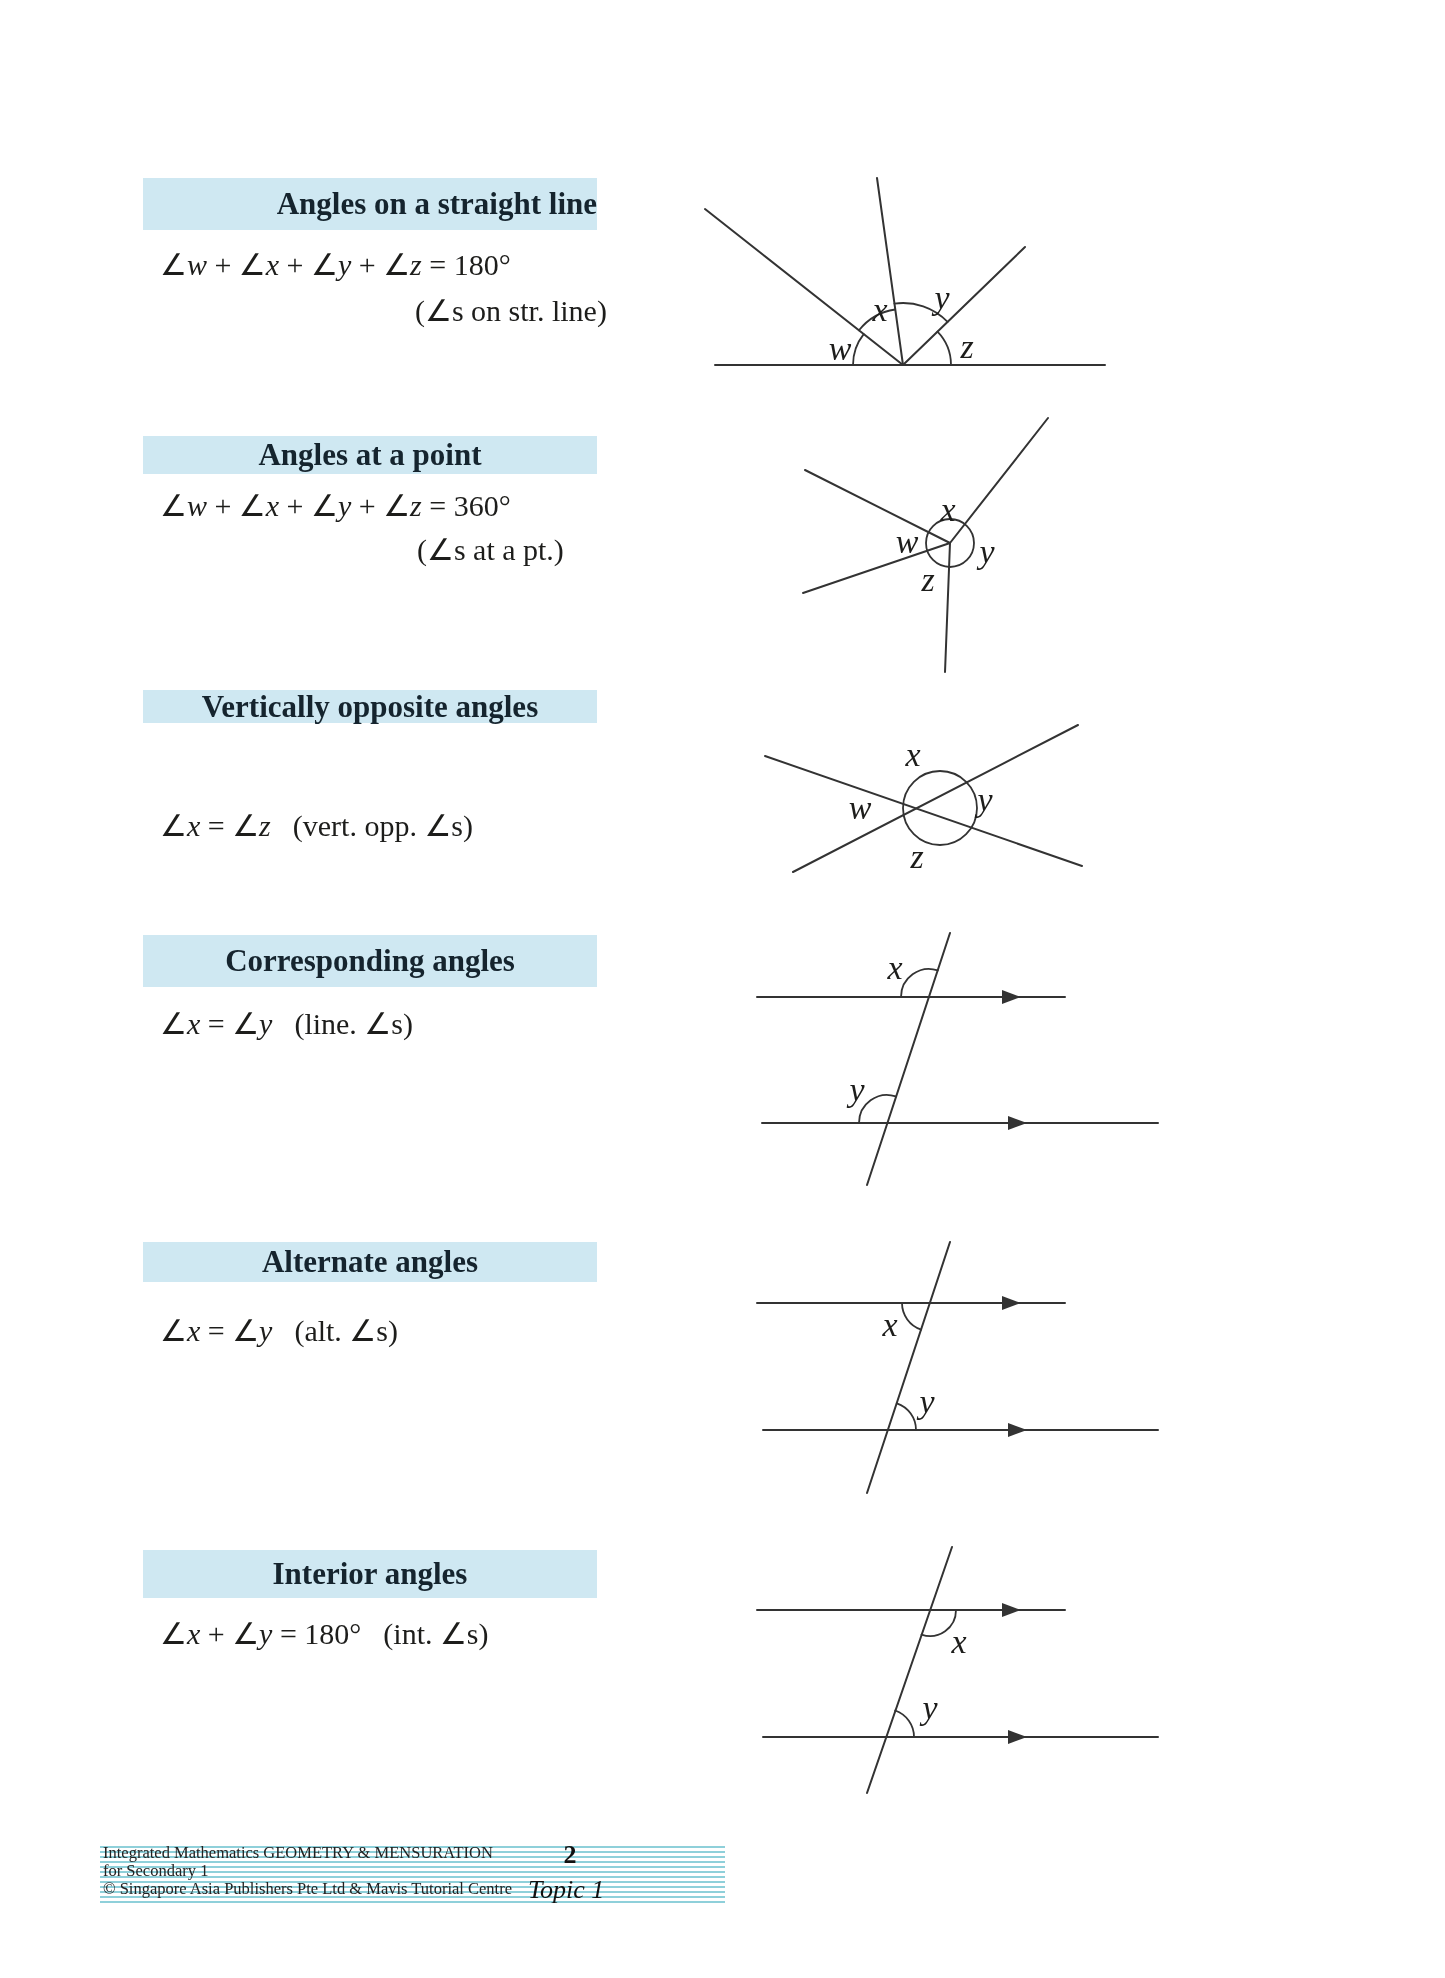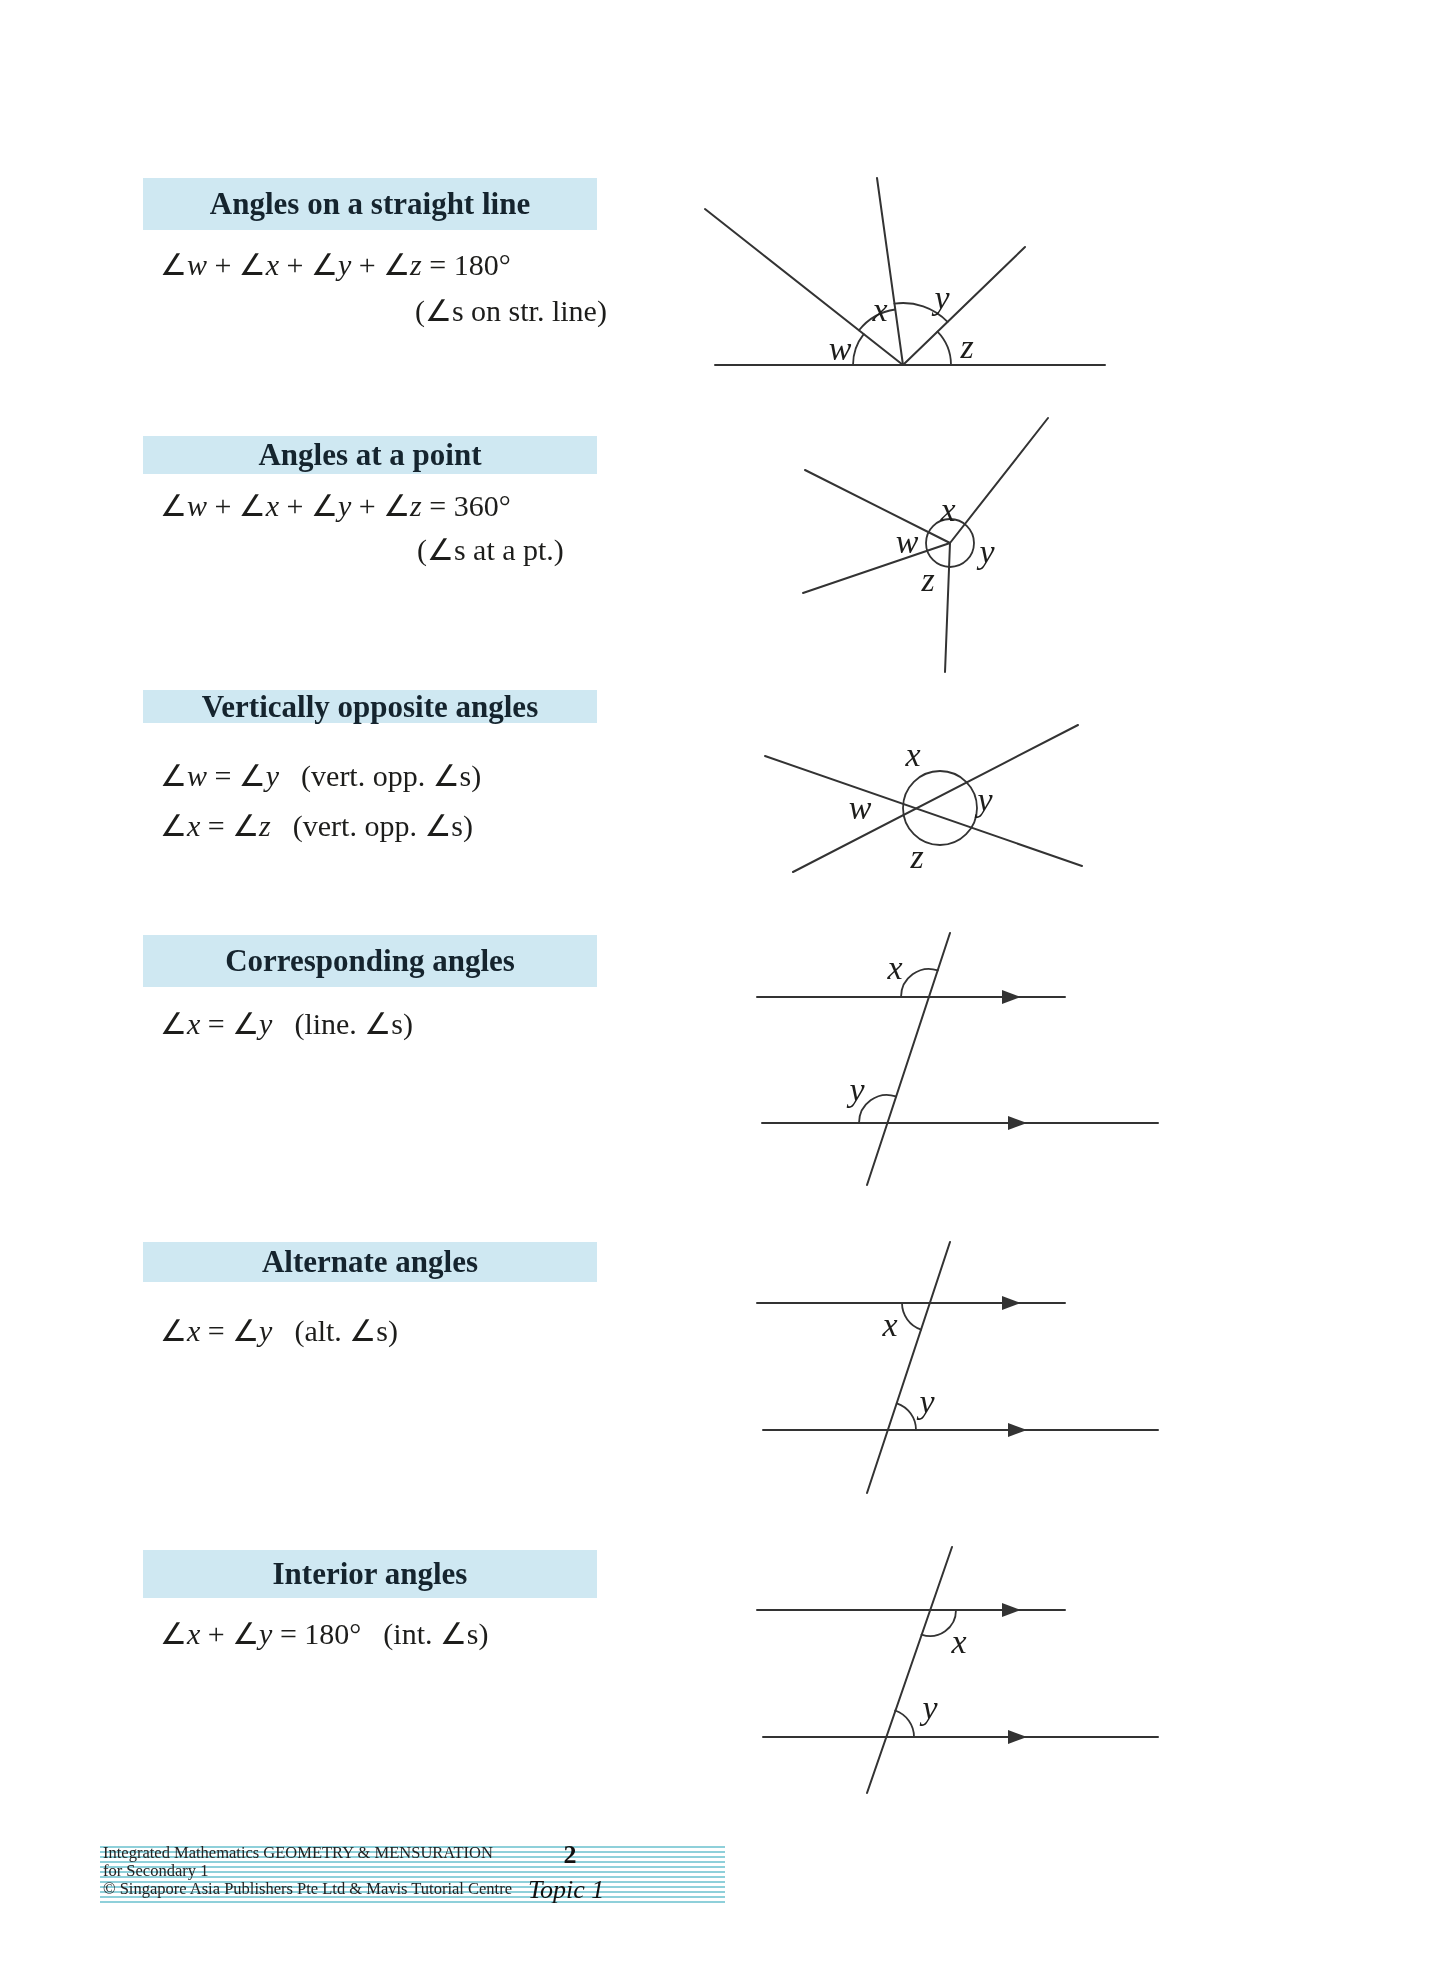--- a/index.html
+++ b/index.html
@@ -31,21 +31,21 @@
   .page-num{position:absolute;left:550px;top:1840px;width:40px;text-align:center;
         font-size:26px;font-weight:bold;color:#111;}
   .topic{position:absolute;left:528px;top:1875px;font-size:26px;font-style:italic;color:#111;}
 </style>
 </head>
 <body>
 
 <div class="page">
 
 
-  <div class="hdr-box" style="top:178px;">
+  <div class="hdr-box" style="top:178px;justify-content:flex-end;">
     <span>Angles on a straight line</span>
   </div>
   <div class="formula" style="left:160px;top:247px;">∠<i>w</i> + ∠<i>x</i> + ∠<i>y</i> + ∠<i>z</i> = 180°</div>
   <div class="formula note" style="left:415px;top:293px;">(∠s on str. line)</div>
 
   <svg style="left:660px;top:138px;" width="460" height="245" viewBox="0 0 460 245">
     <line x1="55" y1="227" x2="445" y2="227"></line>
     <line x1="243" y1="227" x2="45" y2="71"></line>
     <line x1="243" y1="227" x2="217" y2="40"></line>
     <line x1="243" y1="227" x2="365" y2="109"></line>
@@ -72,23 +72,20 @@
     <line x1="190" y1="141" x2="185" y2="270"></line>
     <circle cx="190" cy="141" r="24"></circle>
     <text x="188" y="119">x</text>
     <text x="147" y="151">w</text>
     <text x="227" y="161">y</text>
     <text x="168" y="189">z</text>
   </svg>
 
   <div class="hdr-box" style="top:690px;height:33px;">
     <span>Vertically opposite angles</span>
-  </div>
-  <div class="formula" style="left:160px;top:758px;">
-    <span>∠<i>w</i> = ∠<i>y</i></span><span class="note-gap"></span><span class="note">(vert. opp. ∠s)</span>
   </div>
   <div class="formula" style="left:160px;top:808px;">
     <span>∠<i>x</i> = ∠<i>z</i></span><span class="note-gap"></span><span class="note">(vert. opp. ∠s)</span>
   </div>
 
   <svg style="left:740px;top:700px;" width="375" height="195" viewBox="0 0 375 195">
     <line x1="25" y1="56" x2="342" y2="166"></line>
     <line x1="53" y1="172" x2="338" y2="25"></line>
     <circle cx="200" cy="108" r="37"></circle>
     <text x="173" y="66">x</text>

